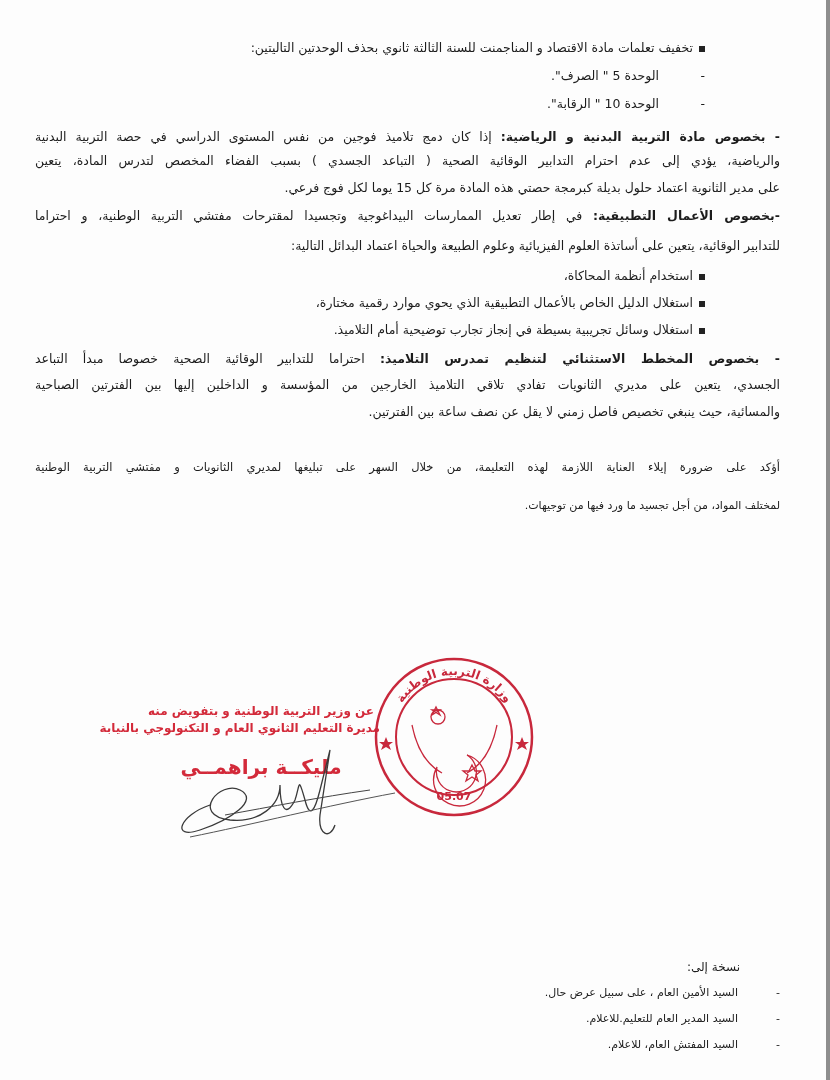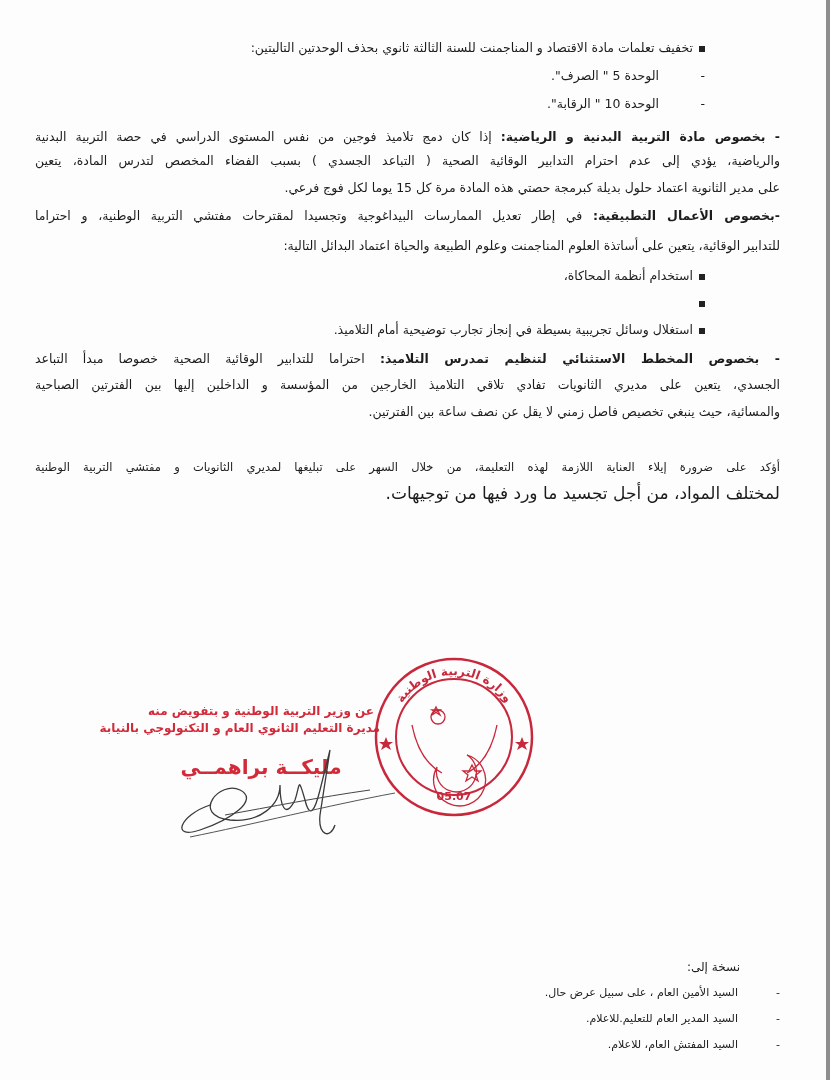--- a/index.html
+++ b/index.html
@@ -108,47 +108,47 @@
   </div>
   <div class="line" style="top:179px;">
     <span>على مدير الثانوية اعتماد حلول بديلة كبرمجة حصتي هذه المادة مرة كل 15 يوما لكل فوج فرعي.</span>
   </div>
 
   <div class="line justified" style="top:207px;">
     <span class="bold">-بخصوص الأعمال التطبيقية:</span>
     <span>في إطار تعديل الممارسات البيداغوجية وتجسيدا لمقترحات مفتشي التربية الوطنية، و احتراما</span>
   </div>
   <div class="line" style="top:237px;">
-    <span>للتدابير الوقائية، يتعين على أساتذة العلوم المناجمنت وعلوم الطبيعة والحياة  اعتماد البدائل التالية:</span>
+    <span>للتدابير الوقائية، يتعين على أساتذة العلوم الفيزيائية وعلوم الطبيعة والحياة  اعتماد البدائل التالية:</span>
   </div>
   <div class="line" style="top:267px; right:75px;">
     <span class="bullet-sq"></span><span>استخدام أنظمة المحاكاة،</span>
   </div>
   <div class="line" style="top:294px; right:75px;">
-    <span class="bullet-sq"></span>
+    <span class="bullet-sq"></span><span>استغلال الدليل الخاص بالأعمال التطبيقية الذي يحوي موارد رقمية مختارة،</span>
   </div>
   <div class="line" style="top:321px; right:75px;">
     <span class="bullet-sq"></span><span>استغلال وسائل تجريبية بسيطة في إنجاز تجارب توضيحية أمام التلاميذ.</span>
   </div>
 
   <div class="line justified" style="top:350px;">
     <span class="bold">- بخصوص المخطط الاستثنائي لتنظيم تمدرس التلاميذ:</span>
     <span>احتراما للتدابير الوقائية الصحية خصوصا مبدأ التباعد</span>
   </div>
   <div class="line justified" style="top:376px;">
     <span>الجسدي، يتعين على مديري الثانويات تفادي تلاقي التلاميذ الخارجين من المؤسسة و الداخلين إليها بين الفترتين الصباحية</span>
   </div>
   <div class="line" style="top:403px;">
     <span>والمسائية، حيث ينبغي تخصيص فاصل زمني لا يقل عن نصف ساعة بين الفترتين.</span>
   </div>
 
   <div class="line justified" style="top:458px; font-size:11.5px;">
     <span>أؤكد على ضرورة إيلاء العناية اللازمة لهذه التعليمة، من خلال السهر على تبليغها لمديري الثانويات و مفتشي التربية الوطنية</span>
   </div>
-  <div class="line" style="top:484px; font-size:17px;">
+  <div class="line" style="top:497px; font-size:11px;">
     <span>لمختلف المواد، من أجل تجسيد ما ورد فيها من توجيهات.</span>
   </div>
 </div>
 
 <div class="sig-block" style="left:142px; top:703px; width:238px;">
   <div class="sig-line">عن وزير التربية الوطنية و بتفويض منه</div>
   <div class="sig-line">مديرة التعليم الثانوي العام و التكنولوجي بالنيابة</div>
   <div class="sig-name">مليكــة براهمــي</div>
 </div>
 

